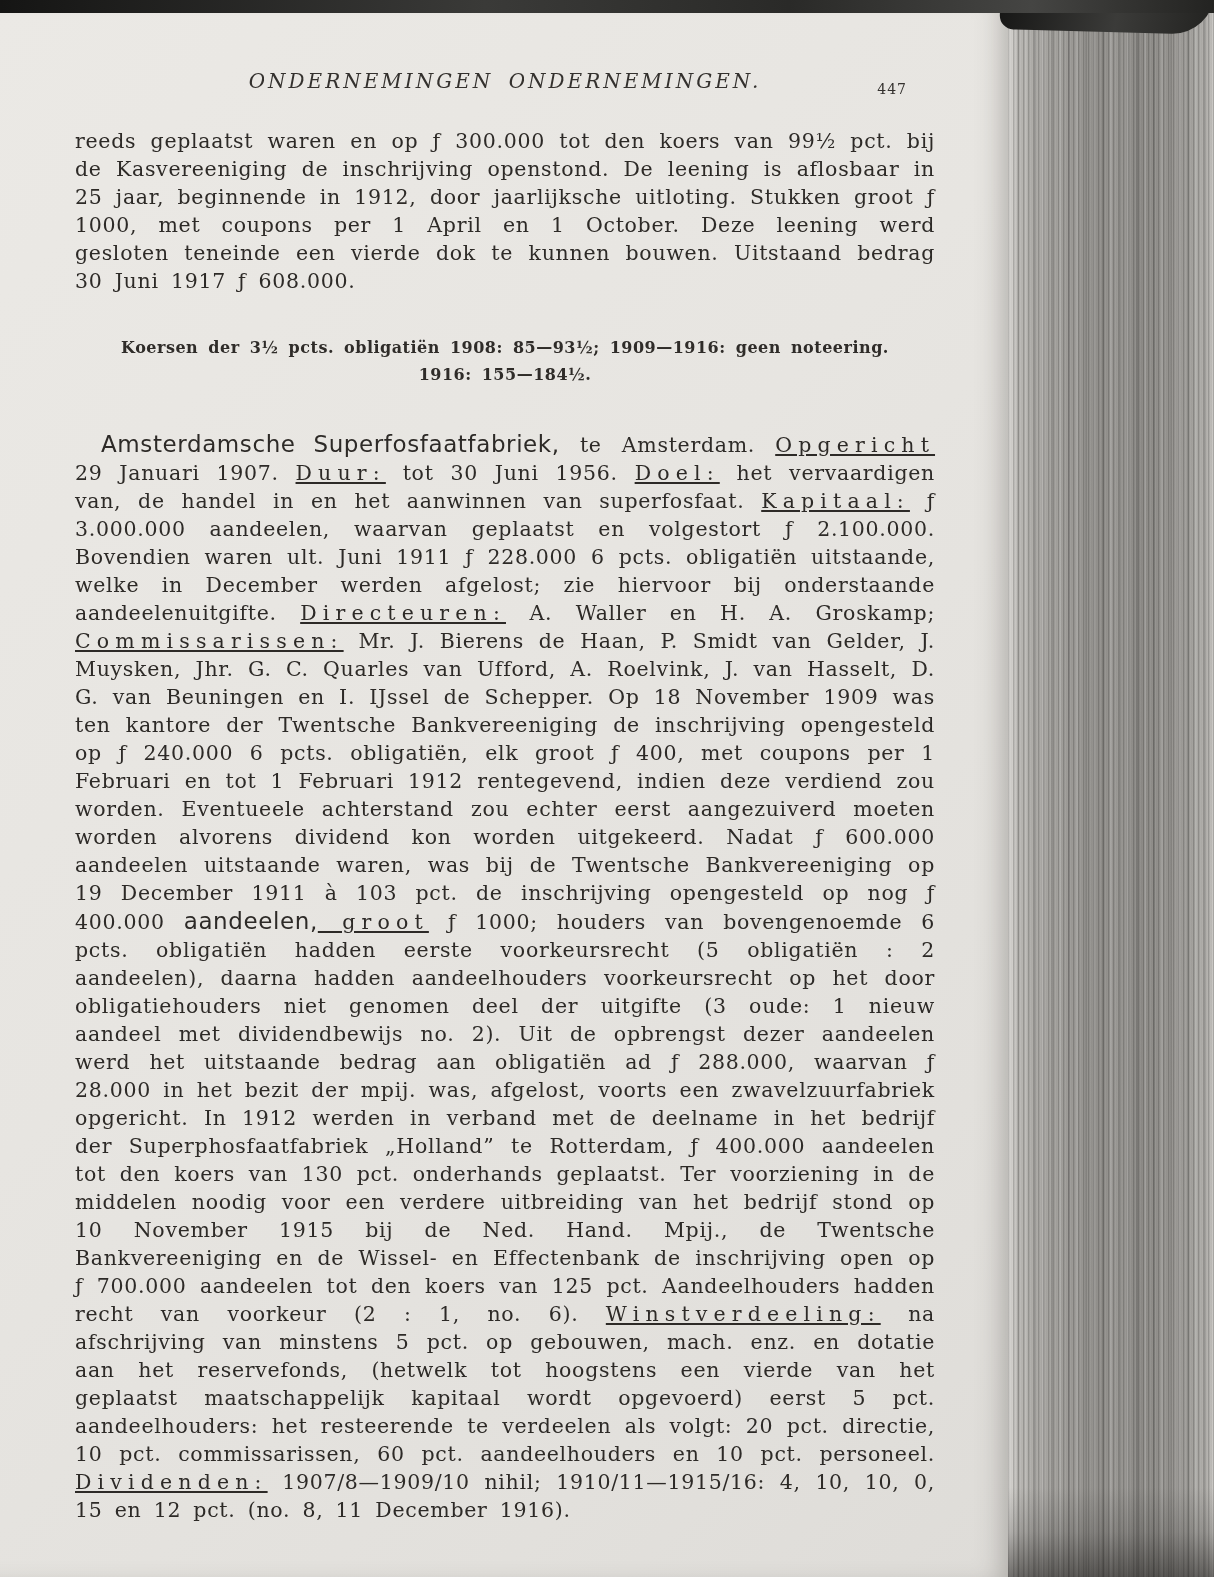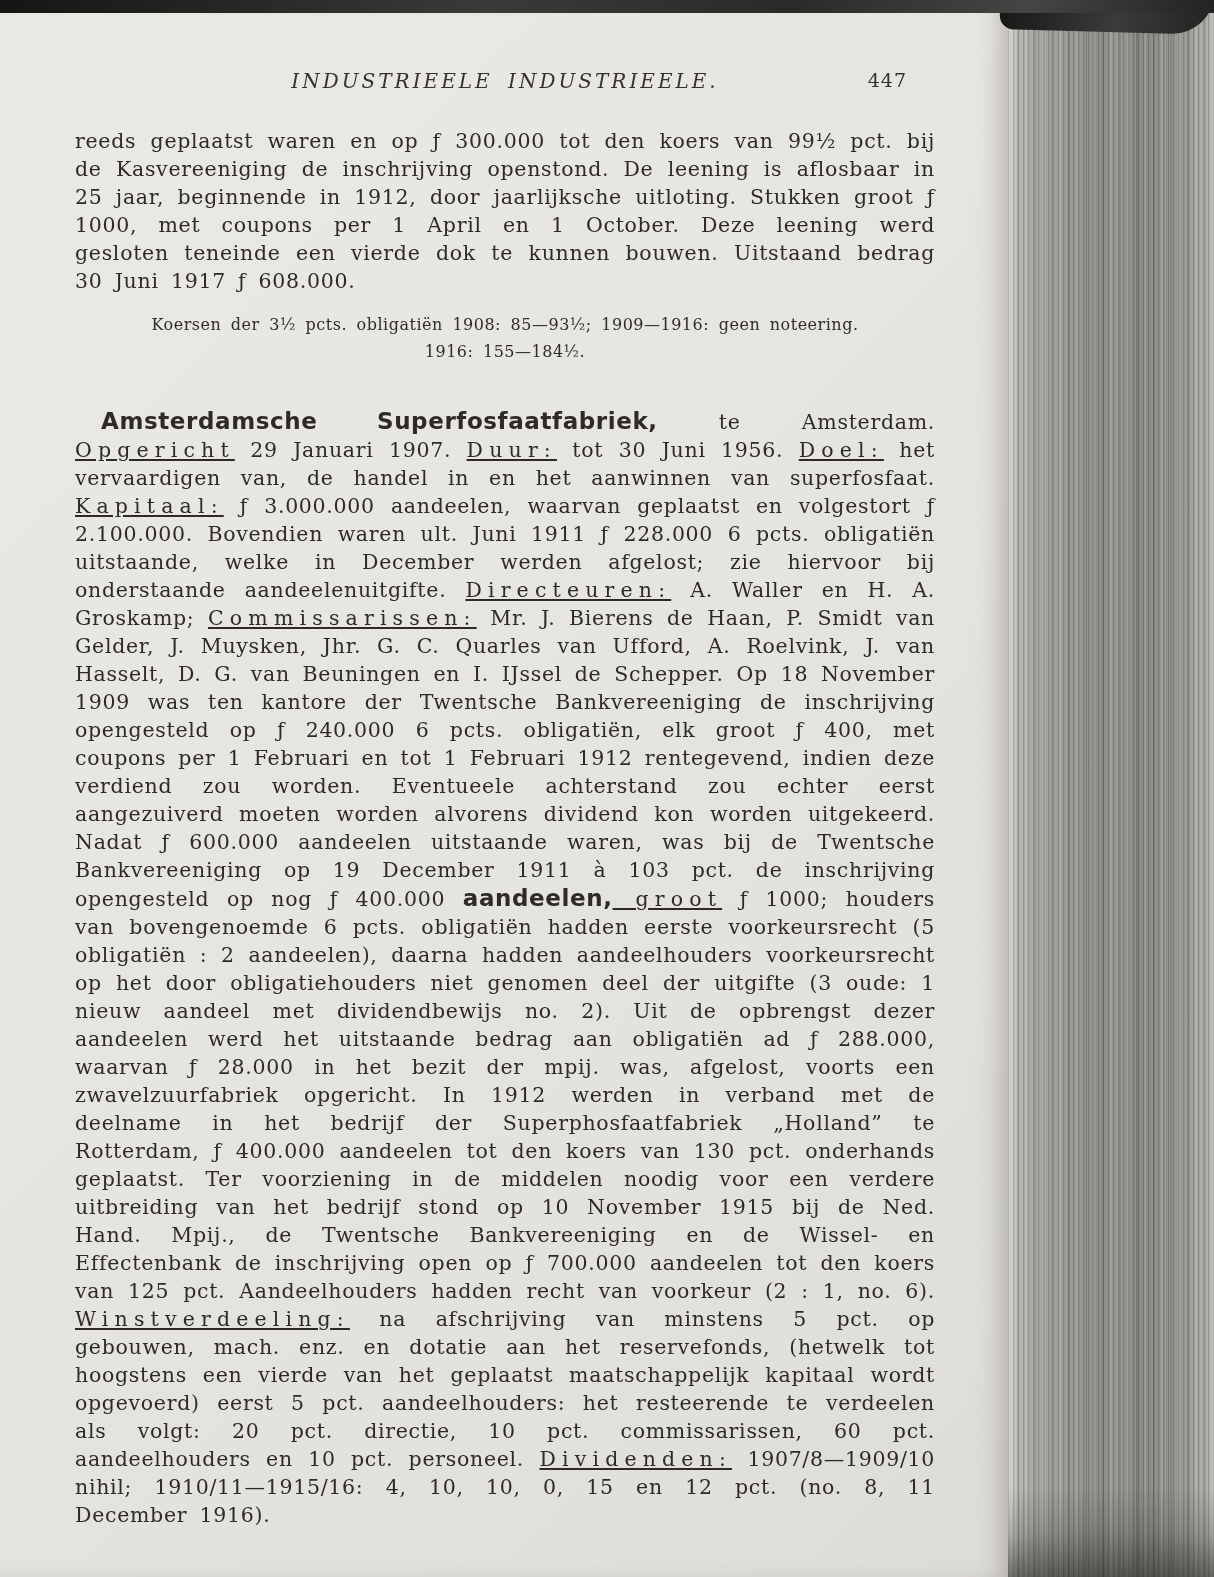--- a/index.html
+++ b/index.html
@@ -73,68 +73,68 @@
     position: relative;
     margin-top: 56px;
     text-align: center;
     font-style: italic;
     font-size: 20px;
     letter-spacing: 3px;
     word-spacing: 6px;
     color: #34312e;
   }
   .page-number {
-    position: absolute; right: 28px; top: 0;
+    position: absolute; right: 28px; top: 12px;
     font-style: normal;
     letter-spacing: 1px;
-    font-size: 19px;
+    font-size: 14px;
   }
 
   .body-text {
     font-size: 20.5px;
     line-height: 28px;
     letter-spacing: 0.7px;
     word-spacing: 5px;
     text-align: justify;
   }
   .intro-paragraph { margin-top: 34px; }
 
   .small-print {
     font-size: 16px;
     line-height: 27px;
     letter-spacing: 0.5px;
     word-spacing: 4px;
     text-align: center;
     color: #2f2c29;
   }
-  .quotes-top { margin-top: 16px; }
+  .quotes-top { margin-top: 39px; font-weight: bold; }
 
   .entry-paragraph {
     margin-top: 42px;
     text-indent: 26px;
   }
   .seg-bold {
     font-family: "DejaVu Sans", sans-serif;
-    font-weight: 700;
+    font-weight: 400;
     font-size: 23px;
     letter-spacing: 0.6px;
     word-spacing: 2px;
   }
   .seg-spaced { letter-spacing: 0.30em; text-decoration: underline; }
 </style>
 </head>
 <body>
 
 <div class="book-scan">
 
   <div class="page">
     <div class="content">
 
       <div class="running-header">
-        <span>INDUSTRIEELE INDUSTRIEELE.</span>
+        <span>ONDERNEMINGEN ONDERNEMINGEN.</span>
         <span class="page-number">447</span>
       </div>
 
       <div class="body-text intro-paragraph">reeds geplaatst waren en op ƒ 300.000 tot den koers van 99½ pct. bij de Kasvereeniging de inschrijving openstond. De leening is aflosbaar in 25 jaar, beginnende in 1912, door jaarlijksche uitloting. Stukken groot ƒ 1000, met coupons per 1 April en 1 October. Deze leening werd gesloten teneinde een vierde dok te kunnen bouwen. Uitstaand bedrag 30 Juni 1917 ƒ 608.000.</div>
 
       <div class="small-print quotes-top">
         <div>Koersen der 3½ pcts. obligatiën 1908: 85—93½; 1909—1916: geen noteering.</div>
         <div>1916: 155—184½.</div>
       </div>
 

